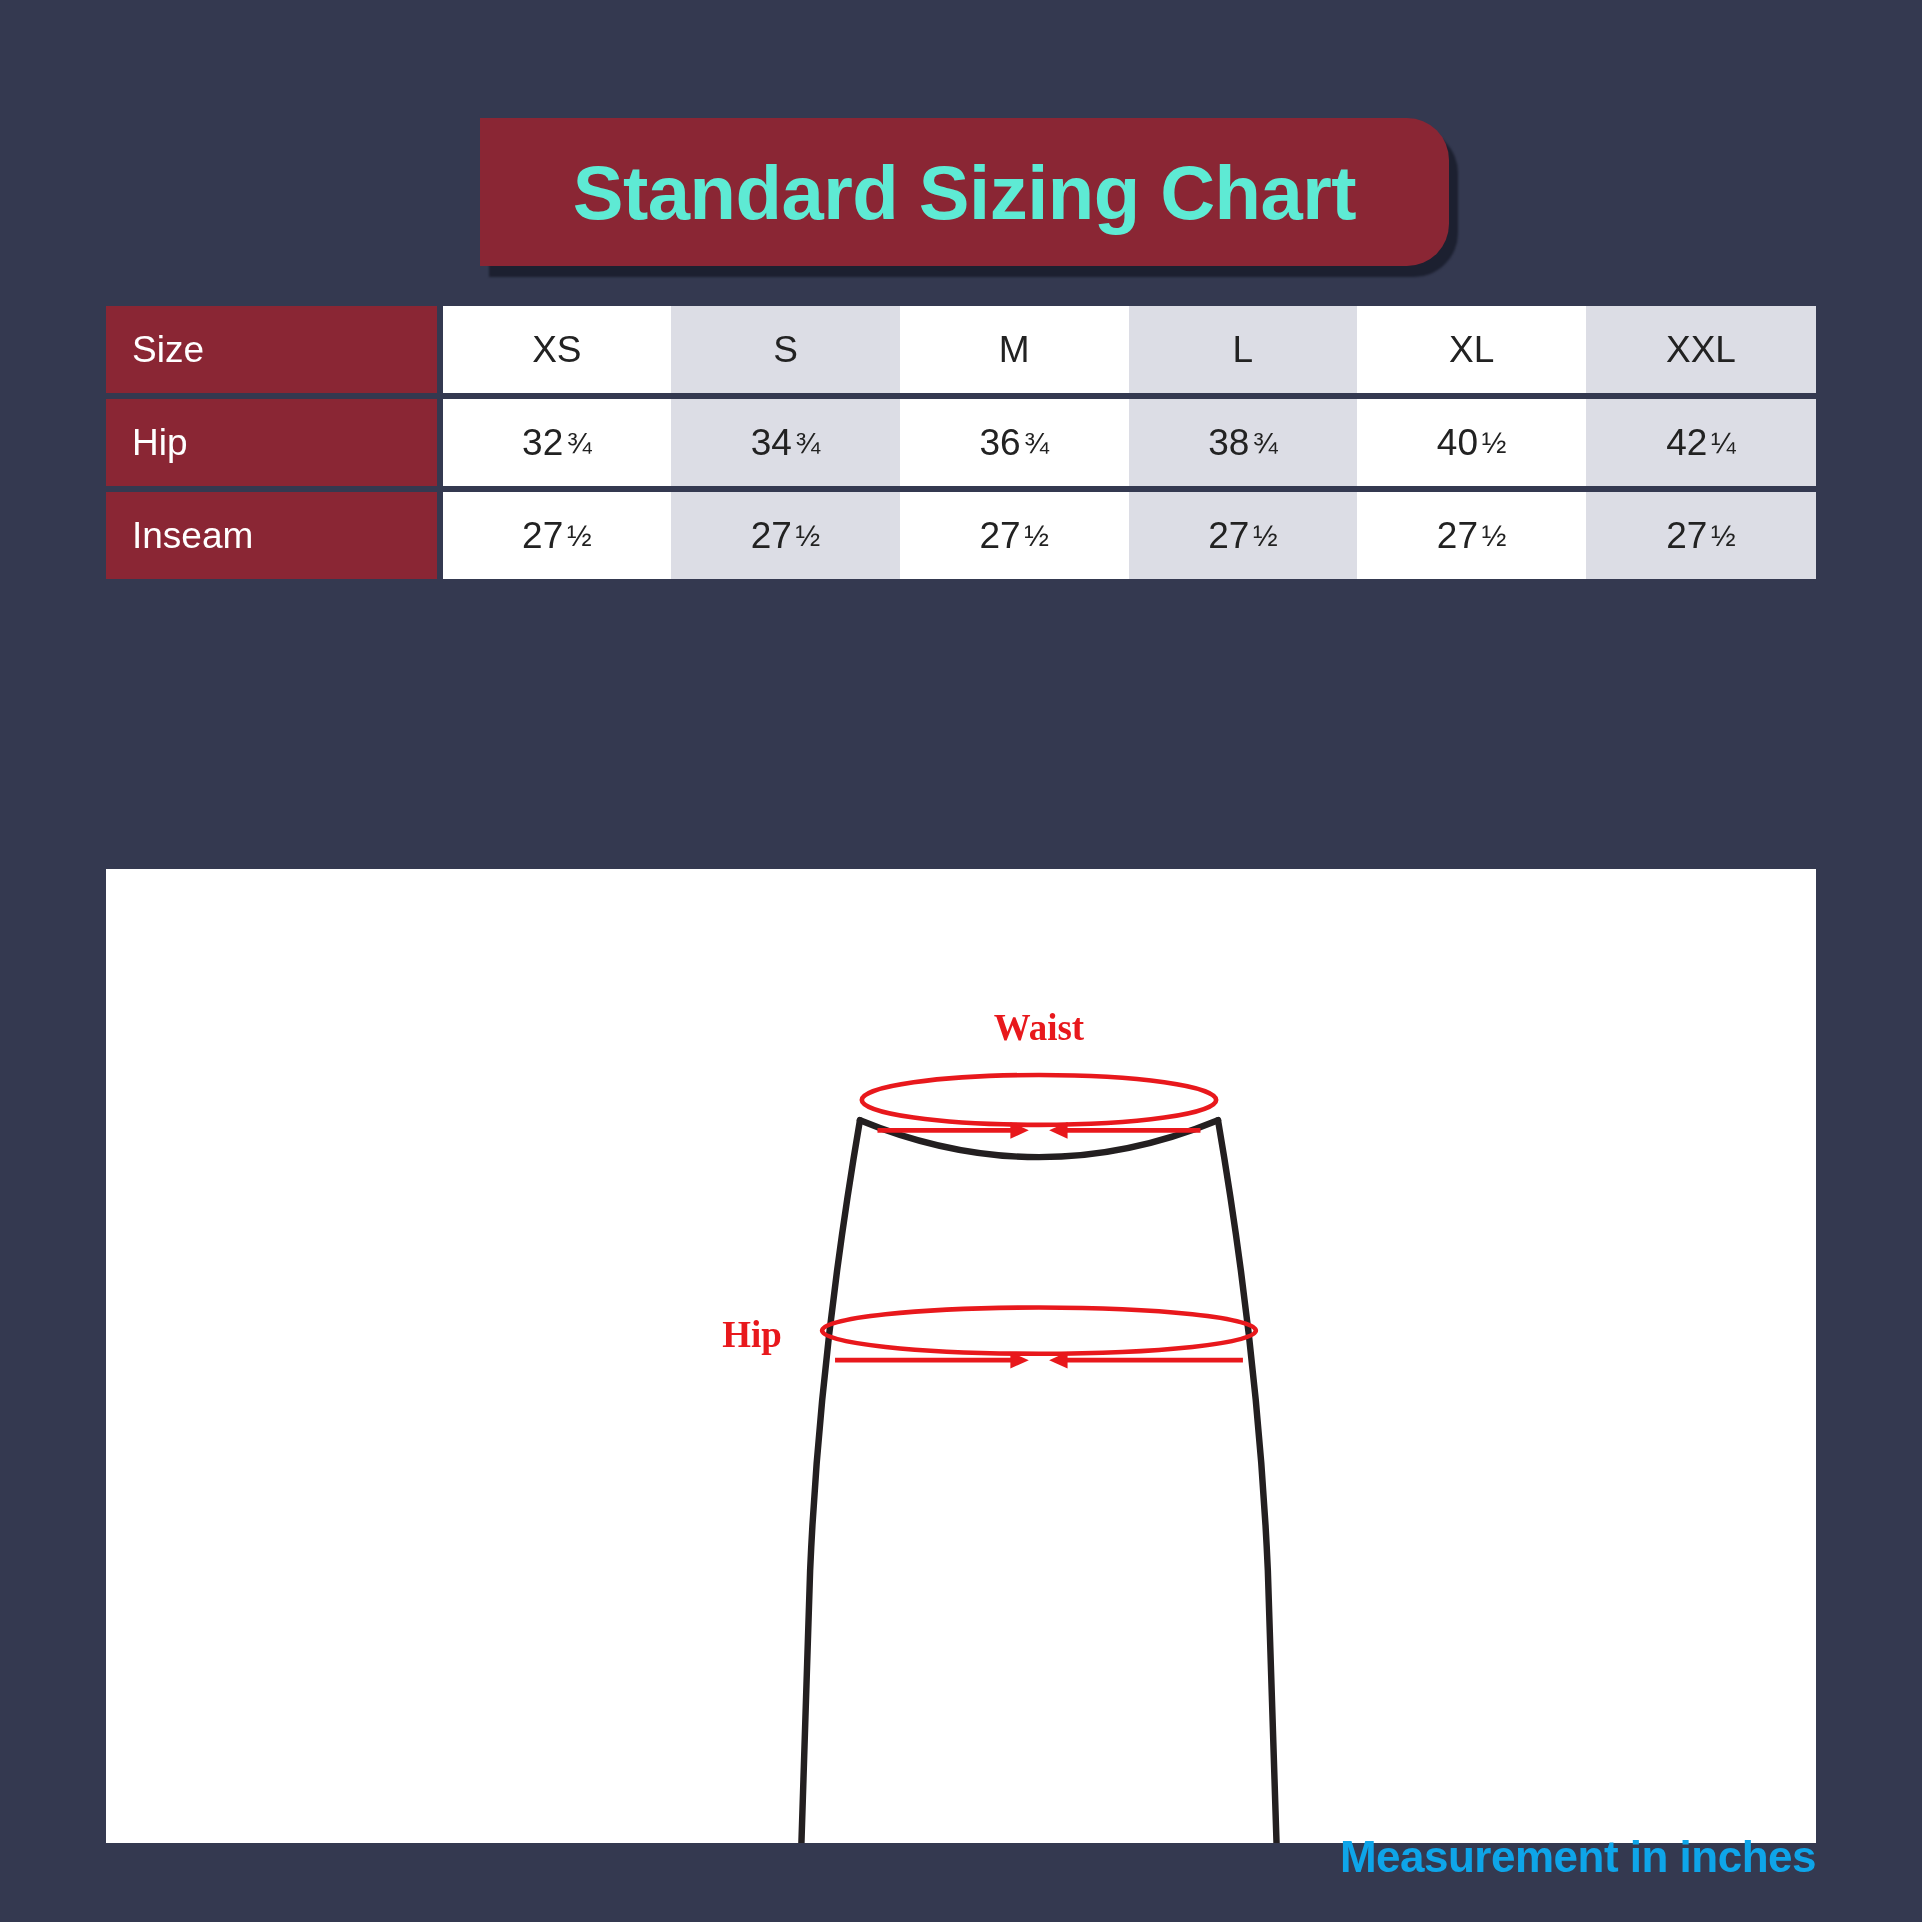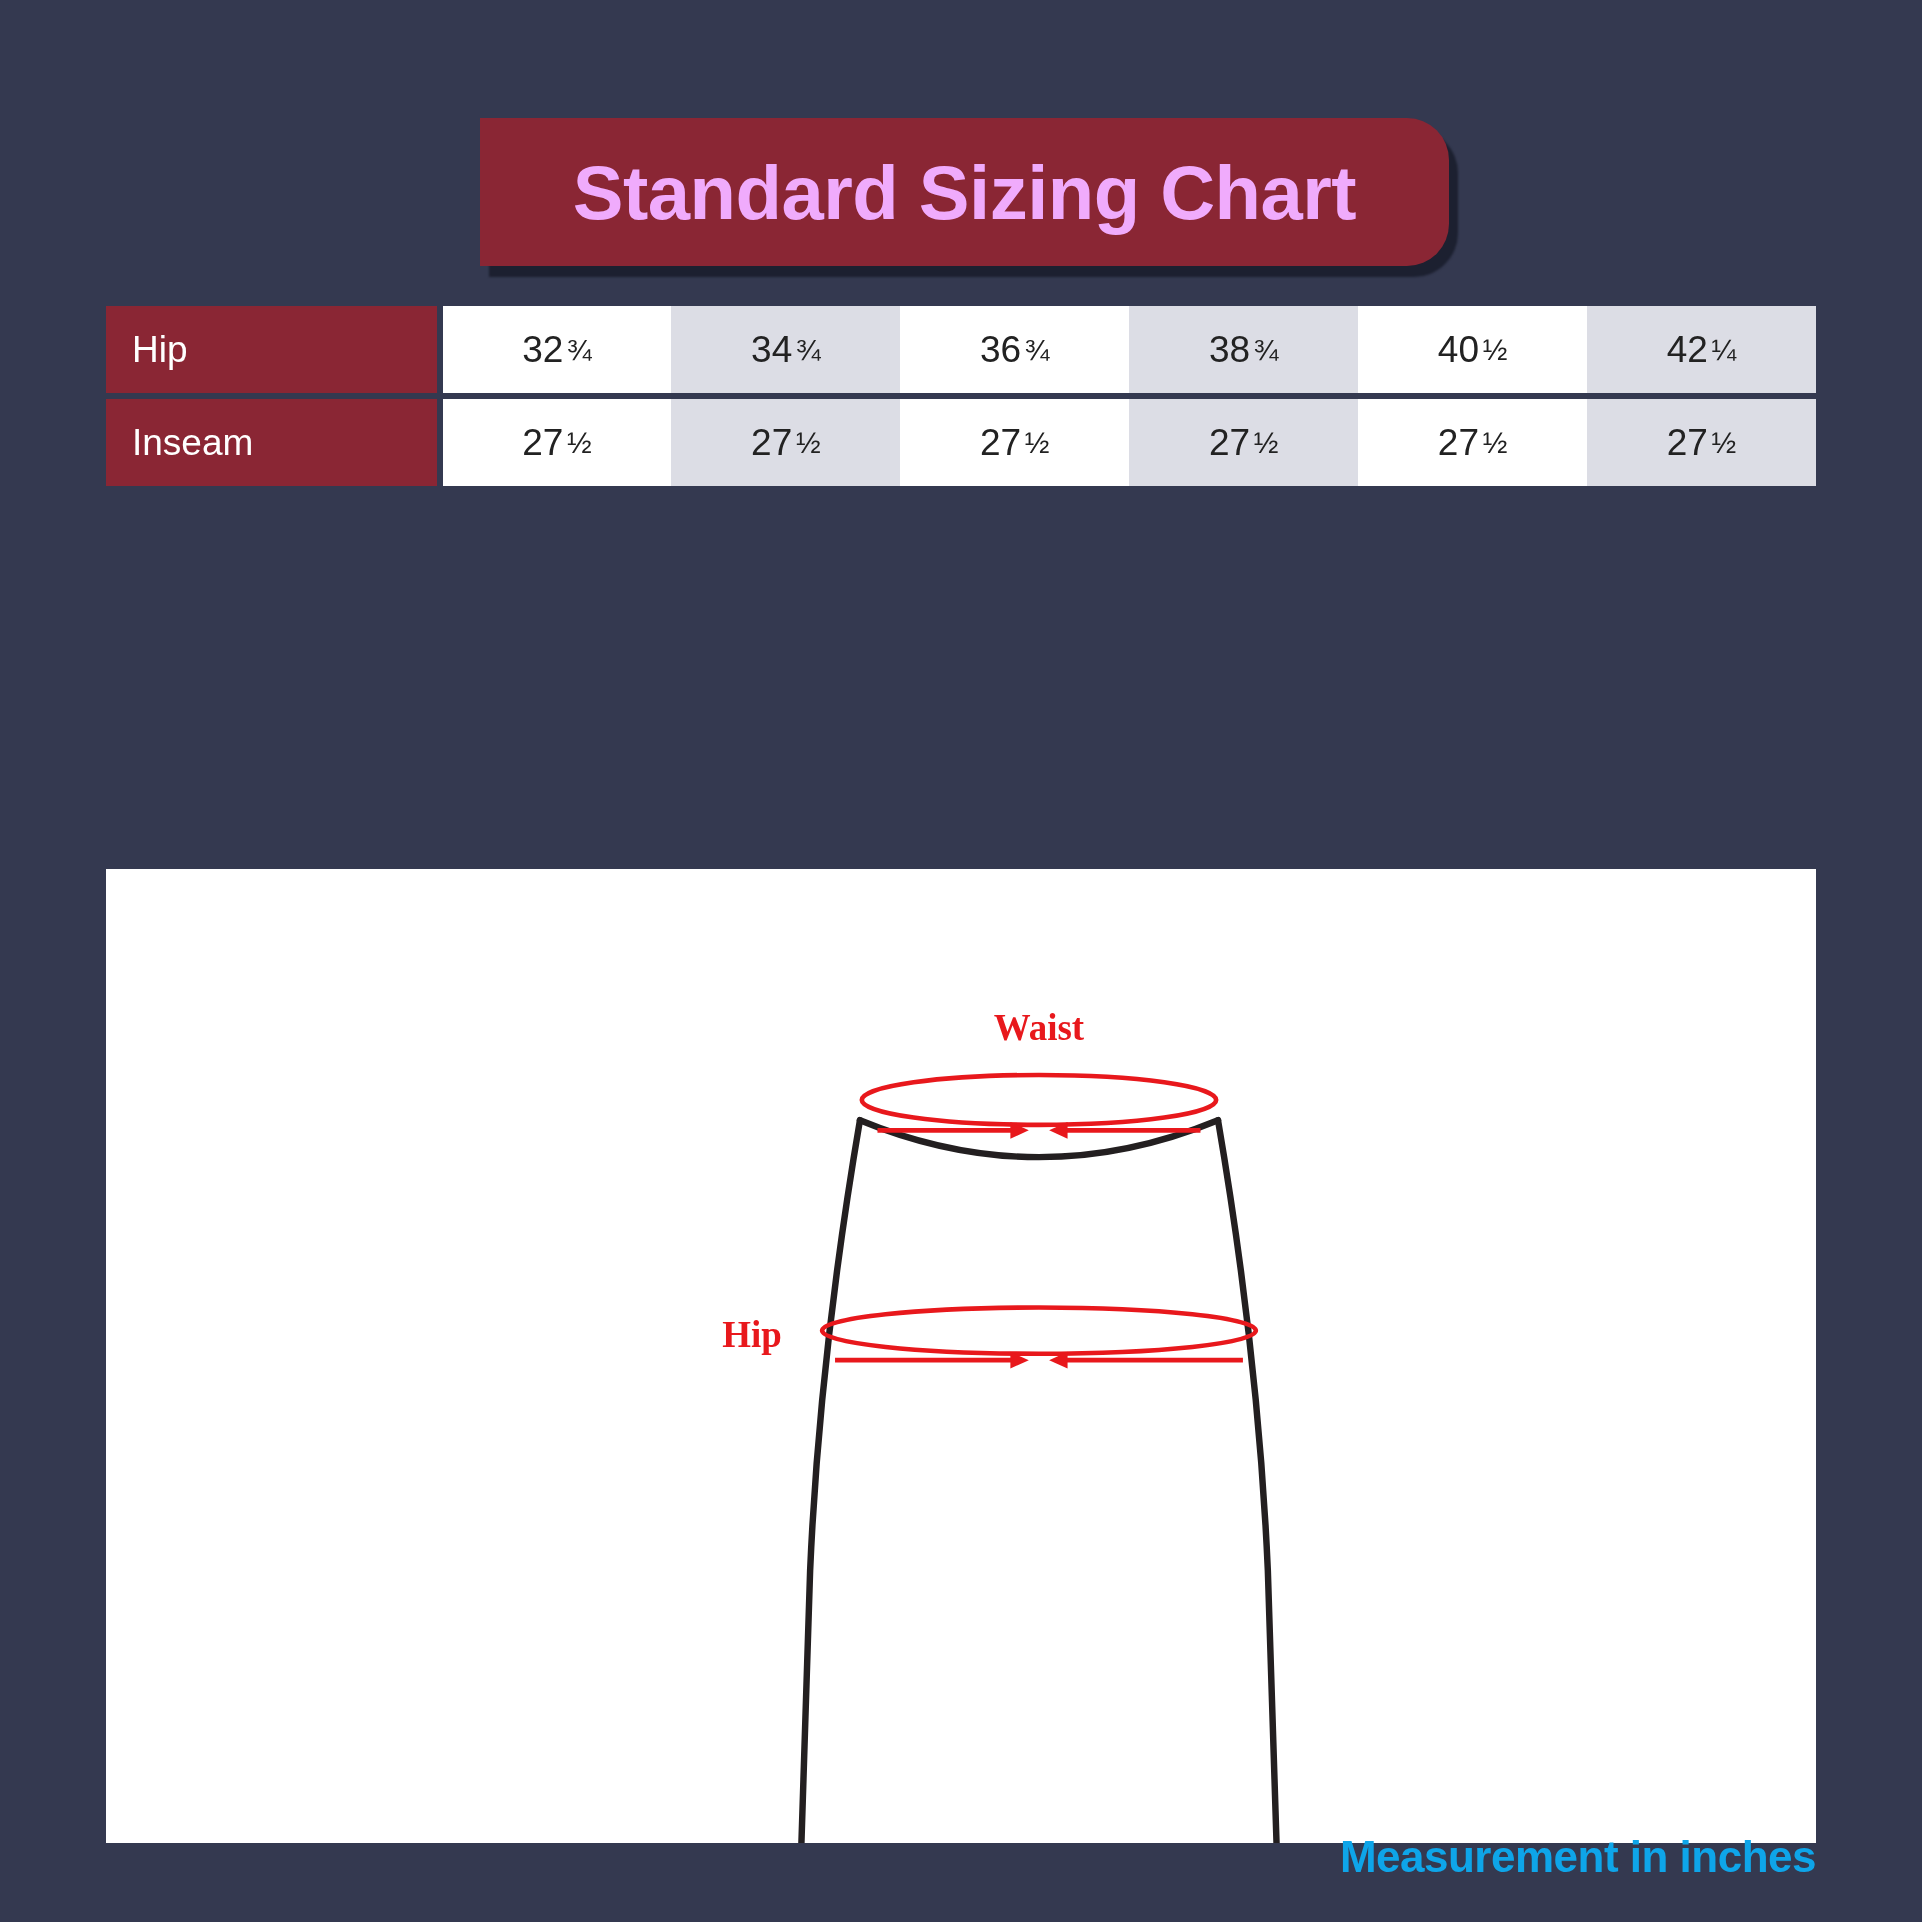--- a/index.html
+++ b/index.html
@@ -39,21 +39,21 @@
     top: 0;
     width: 969px;
     height: 148px;
     background: #8a2634;
     border-radius: 0 42px 42px 0;
     display: flex;
     align-items: center;
     justify-content: center;
   }
   #title-text {
-    color: #f0abfc;
+    color: #5eead4;
     font-size: 76px;
     font-weight: bold;
     letter-spacing: -0.5px;
     white-space: nowrap;
   }
 
   
   #size-table {
     position: absolute;
     left: 106px;
@@ -128,20 +128,30 @@
 
 <div id="title-wrap">
   <div id="title-shadow"></div>
   <div id="title-banner">
     <span id="title-text">Standard Sizing Chart</span>
   </div>
 </div>
 
 <table id="size-table">
   <tbody id="table-body">
+      <tr>
+        <td class="rowlabel">Size</td>
+        <td class="spacer-col"></td>
+        <td class="cell-white hdr">XS</td>
+        <td class="cell-gray hdr">S</td>
+        <td class="cell-white hdr">M</td>
+        <td class="cell-gray hdr">L</td>
+        <td class="cell-white hdr">XL</td>
+        <td class="cell-gray hdr">XXL</td>
+      </tr>
       <tr>
         <td class="rowlabel">Hip</td>
         <td class="spacer-col"></td>
         <td class="cell-white">32<span class="frac">¾</span></td>
         <td class="cell-gray">34<span class="frac">¾</span></td>
         <td class="cell-white">36<span class="frac">¾</span></td>
         <td class="cell-gray">38<span class="frac">¾</span></td>
         <td class="cell-white">40<span class="frac">½</span></td>
         <td class="cell-gray">42<span class="frac">¼</span></td>
       </tr>

